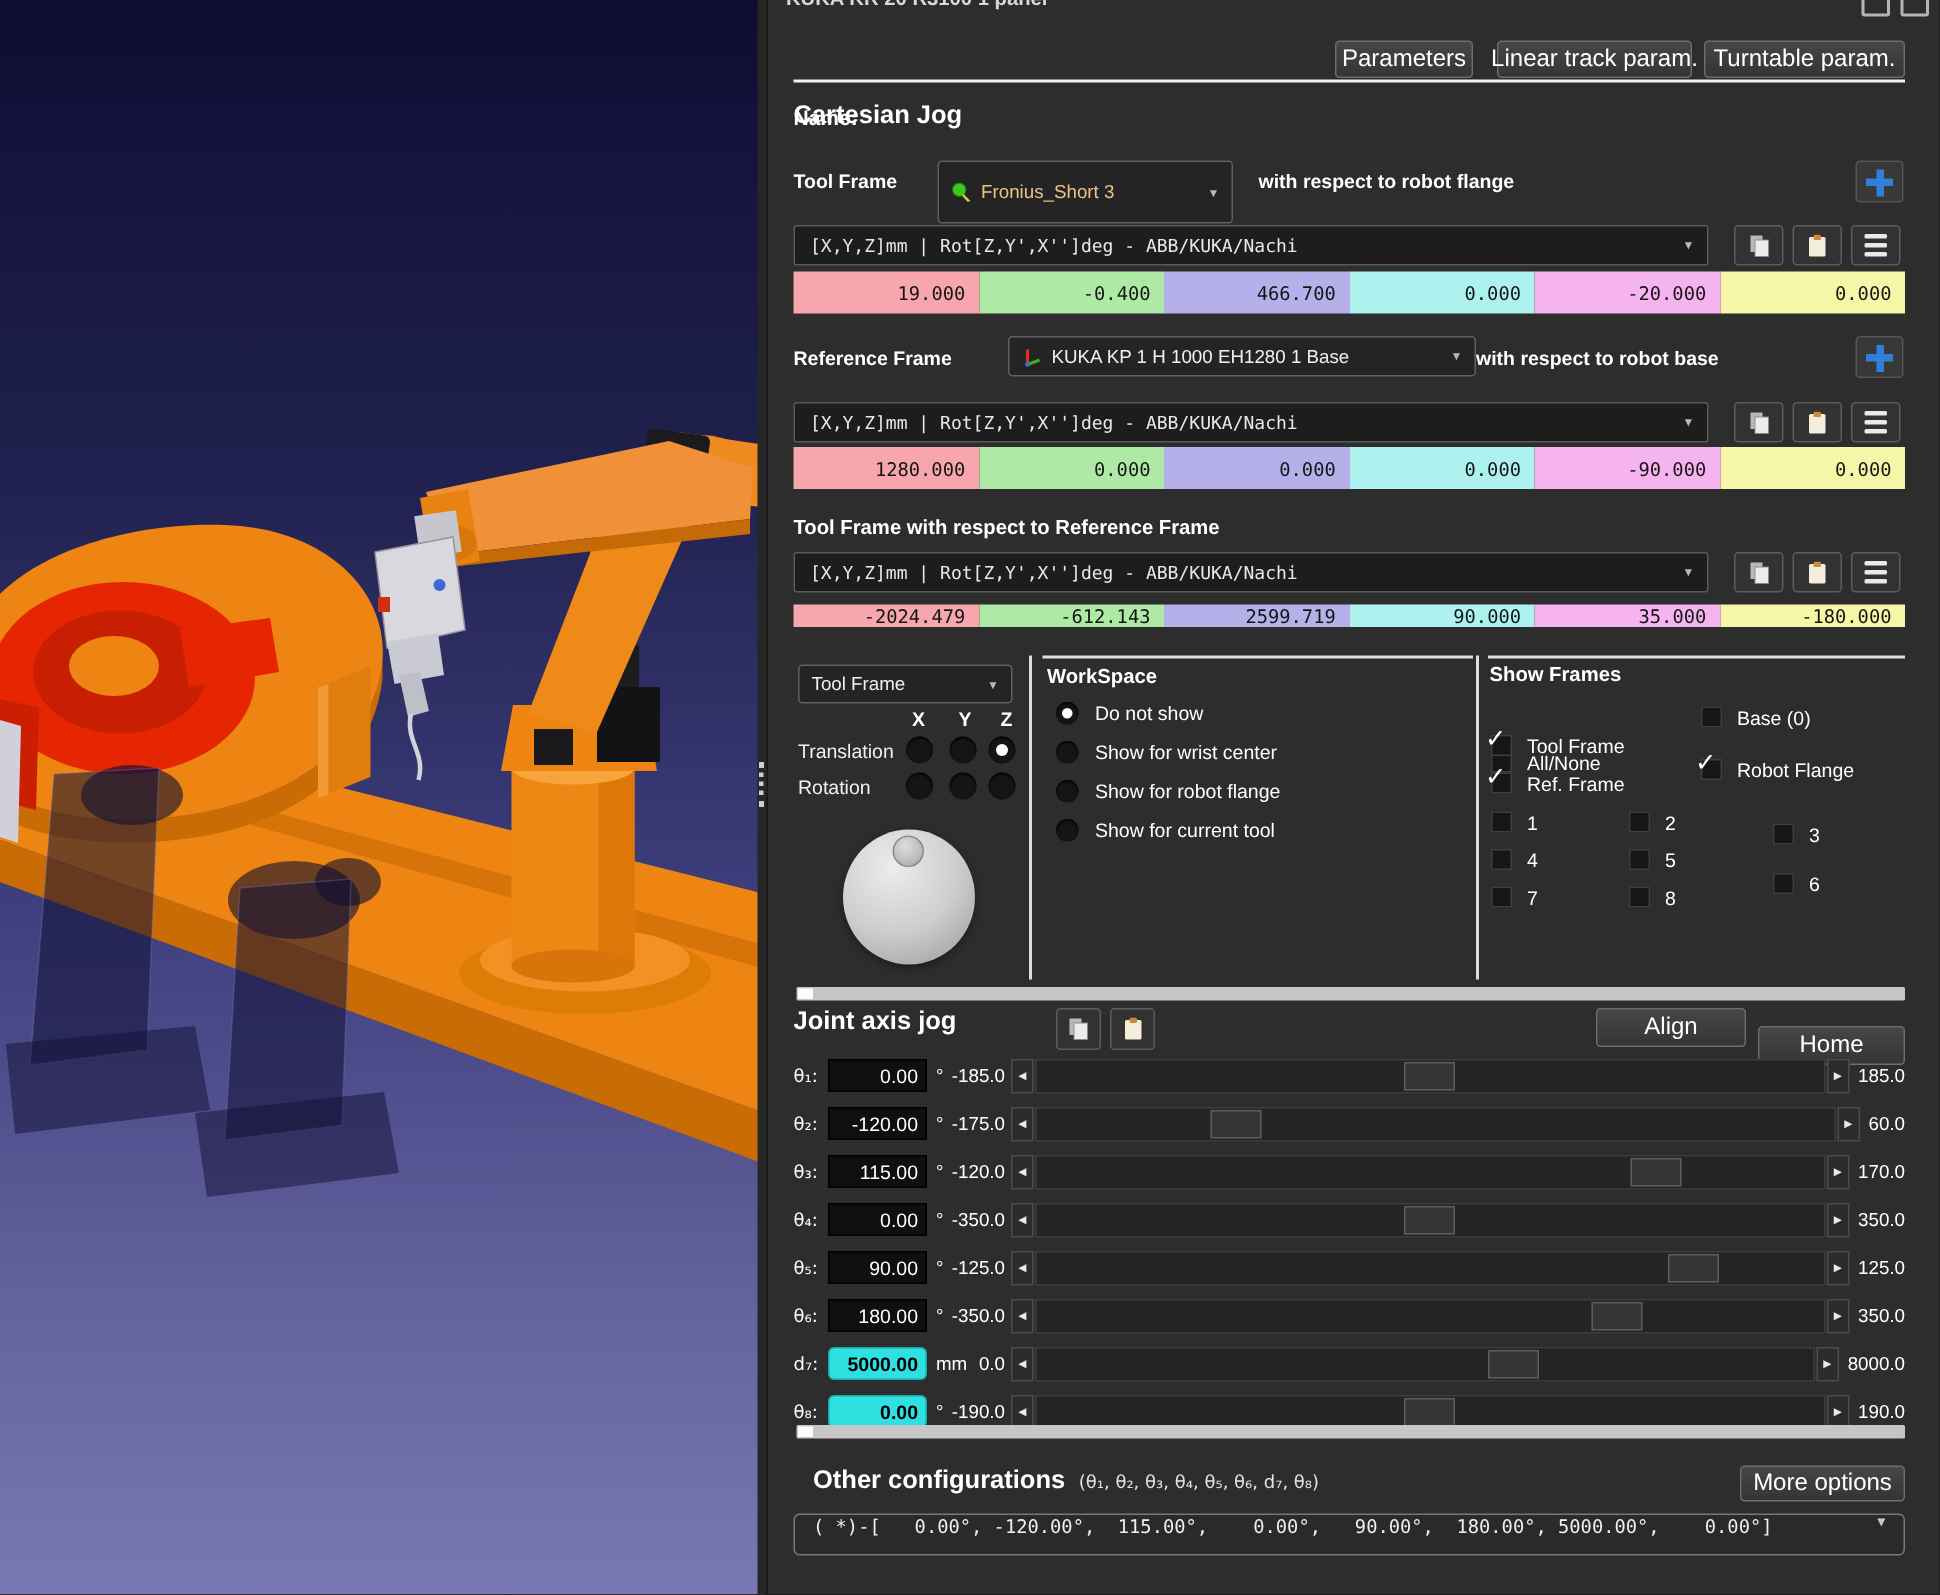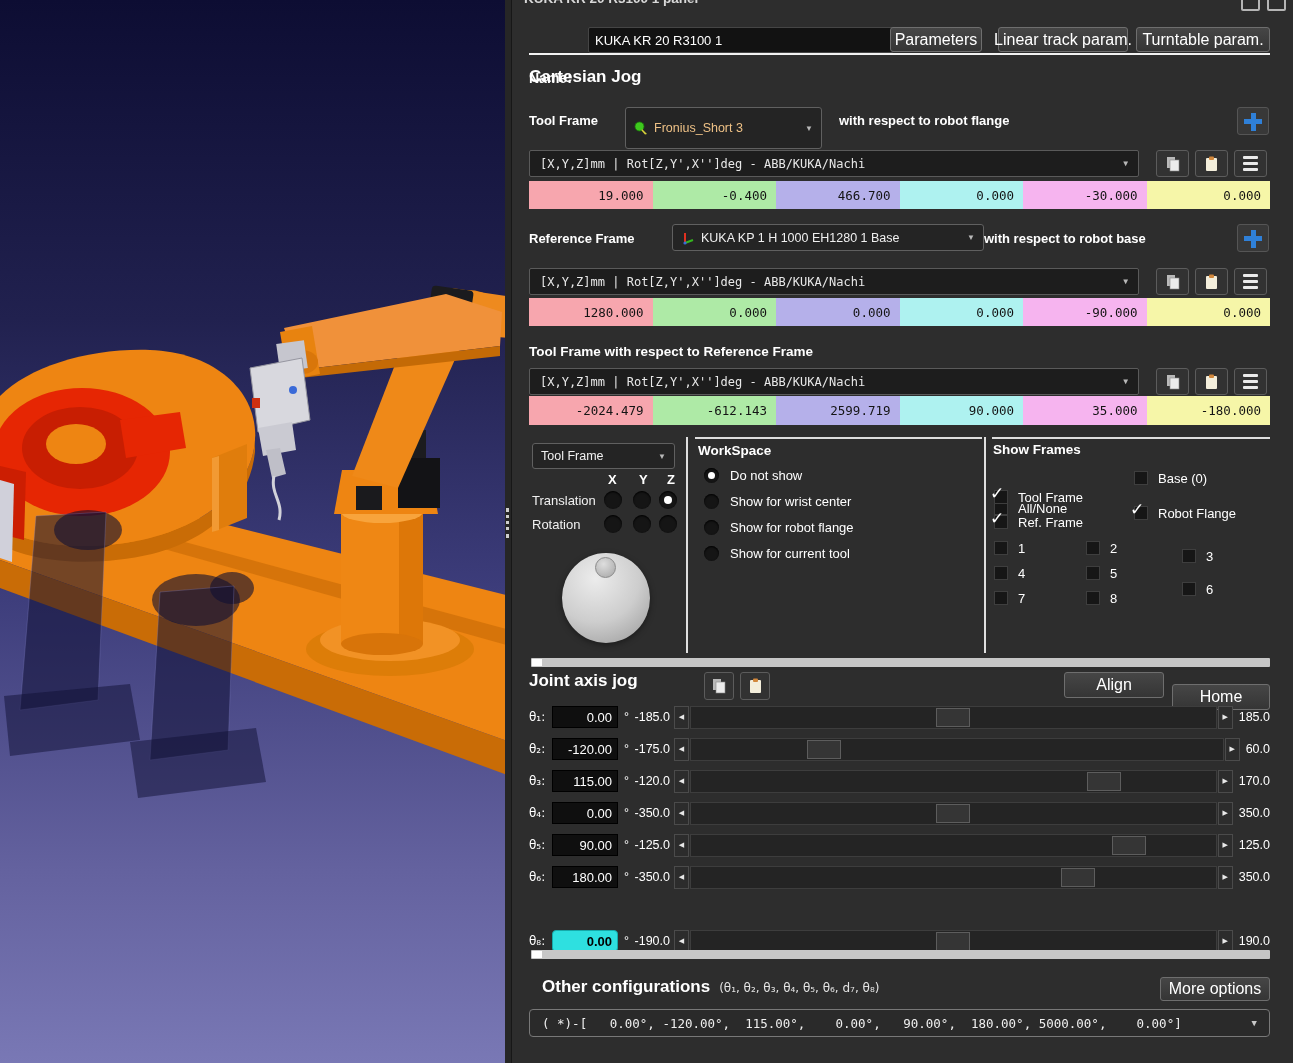--- a/index.html
+++ b/index.html
@@ -59,21 +59,21 @@
   .joint-row{position:absolute;left:0;right:0;height:24px;display:flex;align-items:center;}
   .jlabel{width:23px;font-size:12px;color:#fff;font-family:"DejaVu Sans",sans-serif;flex:none;}
   .jval{width:66px;height:22px;background:#0f0f0f;border:1px solid #000;color:#fff;text-align:right;padding:0 5px;font-size:13px;font-family:"Liberation Sans",sans-serif;flex:none;box-sizing:border-box;}
   .jval.hl{background:var(--cyan,#2ee0e0);color:#000;font-weight:bold;border:1px solid #15aaaa;border-radius:4px;}
   .um{width:56px;display:flex;justify-content:space-between;padding:0 4px 0 6px;font-size:12.5px;color:#fff;flex:none;box-sizing:border-box;}
   .jarrow{width:15px;height:23px;background:#2c2c2c;border:1px solid #4b4b4b;color:#e8e8e8;font-size:7px;display:flex;align-items:center;justify-content:center;flex:none;box-sizing:border-box;}
   .jtrack{flex:1;height:23px;background:#242424;border:1px solid #3d3d3d;position:relative;margin:0 1px;box-sizing:border-box;}
   .jhandle{position:absolute;top:1px;width:34px;height:19px;background:#353535;border:1px solid #5d5d5d;box-sizing:border-box;}
   .jmax{padding-left:6px;font-size:12.5px;color:#fff;text-align:right;white-space:nowrap;}
   
-  .cfg{position:absolute;background:#2a2a2a;border:1px solid #787878;border-radius:4px;color:#efefef;font-family:"DejaVu Sans Mono",monospace;font-size:12.5px;display:flex;align-items:center;padding:0 12px;box-sizing:border-box;white-space:pre;}
+  .cfg{position:absolute;background:#2a2a2a;border:1px solid #787878;border-radius:4px;color:#efefef;font-family:"DejaVu Sans Mono",monospace;font-size:12.5px;display:flex;align-items:flex-start;padding:0 12px;box-sizing:border-box;white-space:pre;}
   .cfg .arr{margin-left:auto;color:#c8c8c8;font-size:9px;}
   .subhead{font-size:12px;color:#e2e2e2;font-family:"DejaVu Sans",sans-serif;white-space:nowrap;}
   .ticon{width:14px;height:14px;flex:none;}
 </style>
 </head>
 <body>
 
 <div class="app">
 
   <div class="viewport">
@@ -161,21 +161,20 @@
 
   <div class="panel">
 
     <div class="titlebar">KUKA KR 20 R3100 1 panel</div>
     <div class="winbtns">
       <div class="wbtn"></div>
       <div class="wbtn"></div>
     </div>
 
     <div class="abs lbl-b" style="left:17px;top:30px;font-size:14px;margin-top:40px;">Name:</div>
-    <div class="abs input" style="left:76px;top:27px;width:292px;height:24px;">KUKA KR 20 R3100 1</div>
     <div class="abs btn" style="left:378px;top:27px;width:92px;height:25px;">Parameters</div>
     <div class="abs btn" style="left:486px;top:27px;width:130px;height:25px;">Linear track param.</div>
     <div class="abs btn" style="left:624px;top:27px;width:134px;height:25px;">Turntable param.</div>
     <div class="sep" style="top:53px;"></div>
 
     <div class="abs h1" style="left:17px;top:67px;">Cartesian Jog</div>
 
     <div class="abs lbl-b" style="left:17px;top:113px;">Tool Frame</div>
     <div class="abs dd" style="left:113px;top:107px;width:197px;height:42px;">
       <svg class="ticon" viewBox="0 0 14 14">
@@ -208,21 +207,21 @@
             <i></i>
             <i></i>
           </span>
         </div>
     </div>
     <div class="vrow" style="top:181px;height:28px;">
         <div class="vcell" style="background: rgb(247, 166, 174);">19.000</div>
         <div class="vcell" style="background: rgb(174, 234, 166);">-0.400</div>
         <div class="vcell" style="background: rgb(181, 176, 234);">466.700</div>
         <div class="vcell" style="background: rgb(174, 242, 240);">0.000</div>
-        <div class="vcell" style="background: rgb(246, 180, 239);">-30.000</div>
+        <div class="vcell" style="background: rgb(246, 180, 239);">-20.000</div>
         <div class="vcell" style="background: rgb(246, 246, 168);">0.000</div>
       </div>
 
     <div class="abs lbl-b" style="left:17px;top:231px;">Reference Frame</div>
     <div class="abs dd" style="left:160px;top:224px;width:312px;height:27px;">
       <svg class="ticon" viewBox="0 0 14 14">
           <line x1="4" y1="12" x2="4" y2="2" stroke="#e03020" stroke-width="2"></line>
           <line x1="4" y1="12" x2="12" y2="9" stroke="#35b51e" stroke-width="2"></line>
           <circle cx="4" cy="12" r="1.6" fill="#3a6ad8"></circle>
         </svg>
@@ -279,21 +278,21 @@
           </svg>
         </div>
       <div class="ibtn">
           <span class="menu-icon">
             <i></i>
             <i></i>
             <i></i>
           </span>
         </div>
     </div>
-    <div class="vrow" style="top:396px;height:29px;">
+    <div class="vrow" style="top:396px;height:29px;align-items:center;">
         <div class="vcell" style="background: rgb(247, 166, 174);">-2024.479</div>
         <div class="vcell" style="background: rgb(174, 234, 166);">-612.143</div>
         <div class="vcell" style="background: rgb(181, 176, 234);">2599.719</div>
         <div class="vcell" style="background: rgb(174, 242, 240);">90.000</div>
         <div class="vcell" style="background: rgb(246, 180, 239);">35.000</div>
         <div class="vcell" style="background: rgb(246, 246, 168);">-180.000</div>
       </div>
 
     <div class="vdiv" style="left:174px;top:437px;height:216px;"></div>
     <div class="vdiv" style="left:472px;top:437px;height:216px;"></div>
@@ -525,20 +524,34 @@
       <span class="jmin">-350.0</span>
     </span>
     <span class="jarrow">◀</span>
     <span class="jtrack">
             <span class="jhandle" style="left: 370.243px;"></span>
           </span>
     <span class="jarrow">▶</span>
     <span class="jmax">350.0</span>
   </div>
 
+  <div class="joint-row" style="top: 192px;">
+    <span class="jlabel">d₇:</span>
+    <input class="jval hl" readonly="" value="5000.00" style="">
+    <span class="um">
+      <span class="junit">mm</span>
+      <span class="jmin">0.0</span>
+    </span>
+    <span class="jarrow">◀</span>
+    <span class="jtrack">
+            <span class="jhandle" style="left: 301.25px;"></span>
+          </span>
+    <span class="jarrow">▶</span>
+    <span class="jmax">8000.0</span>
+  </div>
 
   <div class="joint-row" style="top: 224px;">
     <span class="jlabel">θ₈:</span>
     <input class="jval hl" readonly="" value="0.00" style="">
     <span class="um">
       <span class="junit">°</span>
       <span class="jmin">-190.0</span>
     </span>
     <span class="jarrow">◀</span>
     <span class="jtrack">

